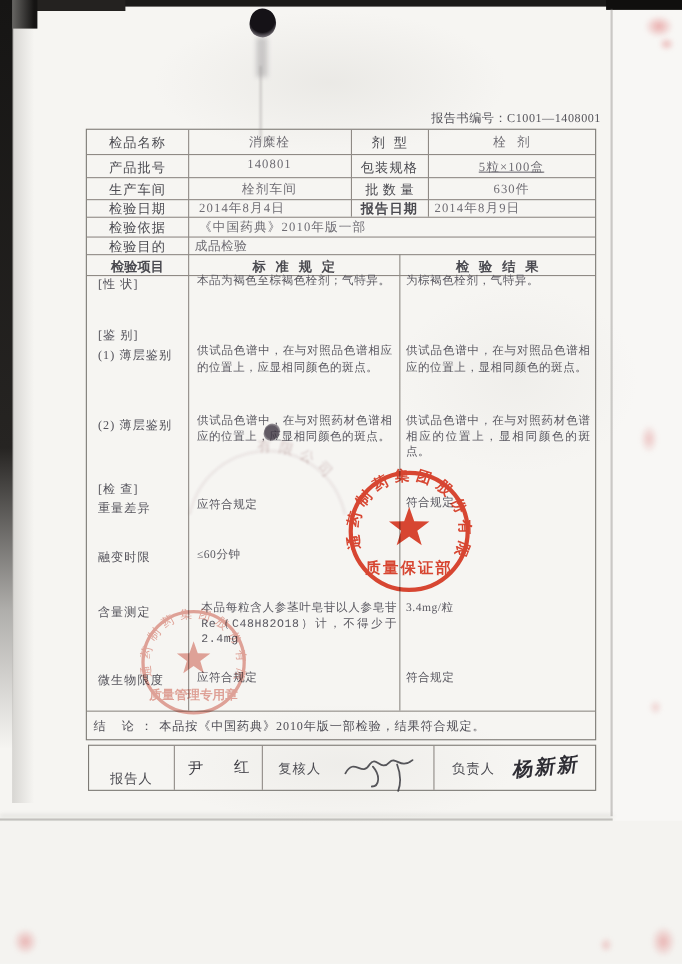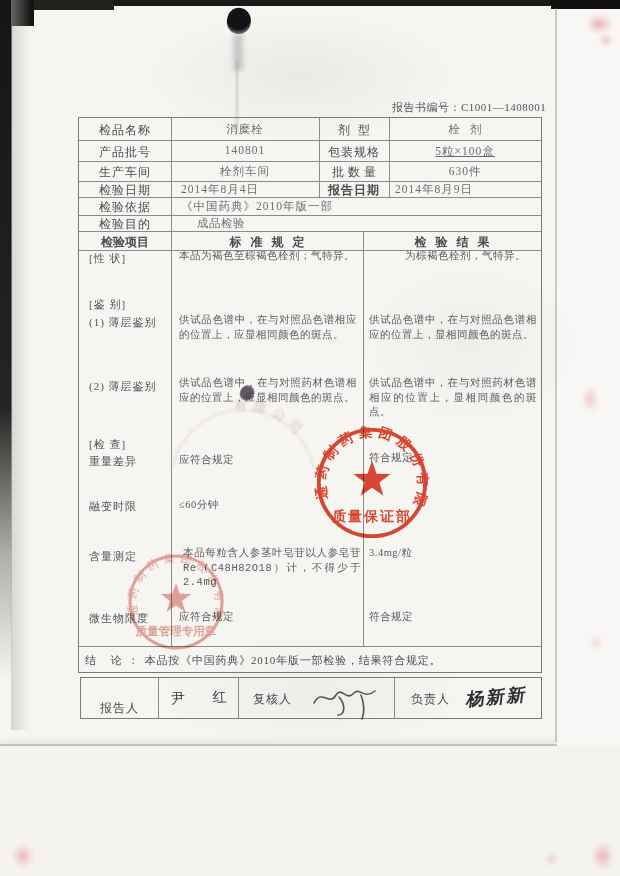--- a/index.html
+++ b/index.html
@@ -92,29 +92,29 @@
 
     <div class="abs lbl center" style="left:0;top:64px;width:92px;">检验日期</div>
     <div class="abs val" style="left:102px;top:64px;width:148px;">2014年8月4日</div>
     <div class="abs lbl center" style="left:240px;top:64px;width:70px;font-weight:bold;">报告日期</div>
     <div class="abs val" style="left:316px;top:64px;width:152px;">2014年8月9日</div>
 
     <div class="abs lbl center" style="left:0;top:81px;width:92px;">检验依据</div>
     <div class="abs val" style="left:102px;top:81px;width:350px;">《中国药典》2010年版一部</div>
 
     <div class="abs lbl center" style="left:0;top:98px;width:92px;">检验目的</div>
-    <div class="abs val" style="left:118px;top:98px;width:350px;letter-spacing:.5px;font-family:Liberation Serif, serif;">成品检验</div>
+    <div class="abs val" style="left:98px;top:98px;width:350px;letter-spacing:.5px;font-family:Liberation Serif, serif;">成品检验</div>
 
     <div class="abs hdr center" style="left:0;top:116px;width:92px;">检验项目</div>
     <div class="abs hdr center" style="left:92px;top:116px;width:192px;letter-spacing:9px;text-indent:9px;">标准规定</div>
     <div class="abs hdr center" style="left:284px;top:116px;width:178px;letter-spacing:9px;text-indent:9px;">检验结果</div>
 
     <div class="abs body-lbl" style="left:10px;top:133px;">[性  状]</div>
     <div class="abs body-txt" style="left:100px;top:131px;width:178px;">本品为褐色至棕褐色栓剂；气特异。</div>
-    <div class="abs body-txt" style="left:290px;top:131px;width:168px;margin-left:36px;">为棕褐色栓剂，气特异。</div>
+    <div class="abs body-txt" style="left:290px;top:131px;width:168px;">为棕褐色栓剂，气特异。</div>
 
     <div class="abs body-lbl" style="left:10px;top:179px;">[鉴  别]</div>
 
     <div class="abs body-lbl" style="left:10px;top:197px;">(1) 薄层鉴别</div>
     <div class="abs body-txt" style="left:290px;top:195px;width:168px;">供试品色谱中，在与对照品色谱相应的位置上，显相同颜色的斑点。</div>
     <div class="abs body-txt" style="left:100px;top:195px;width:178px;">供试品色谱中，在与对照品色谱相应的位置上，应显相同颜色的斑点。</div>
 
     <div class="abs body-lbl" style="left:10px;top:261px;">(2) 薄层鉴别</div>
     <div class="abs body-txt" style="left:100px;top:258px;width:178px;">供试品色谱中，在与对照药材色谱相应的位置上，应显相同颜色的斑点。</div>
     <div class="abs body-txt" style="left:290px;top:258px;width:168px;">供试品色谱中，在与对照药材色谱相应的位置上，显相同颜色的斑点。</div>

